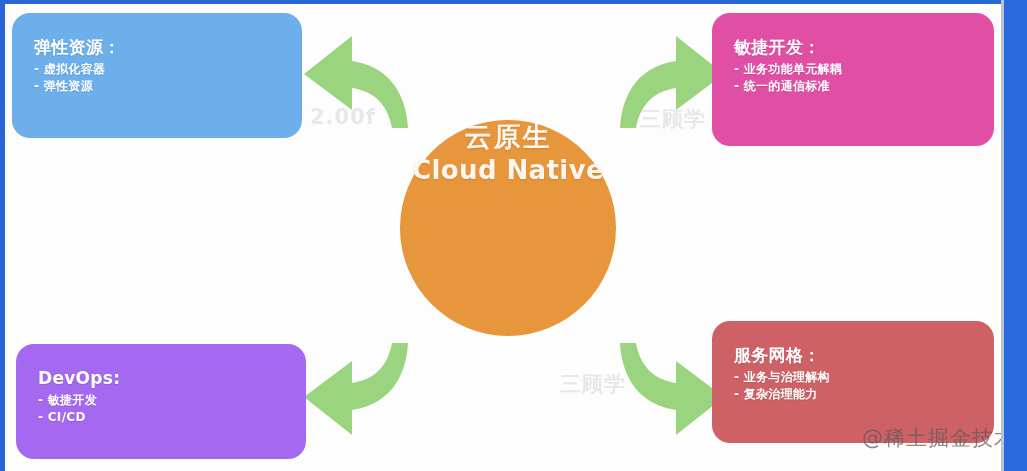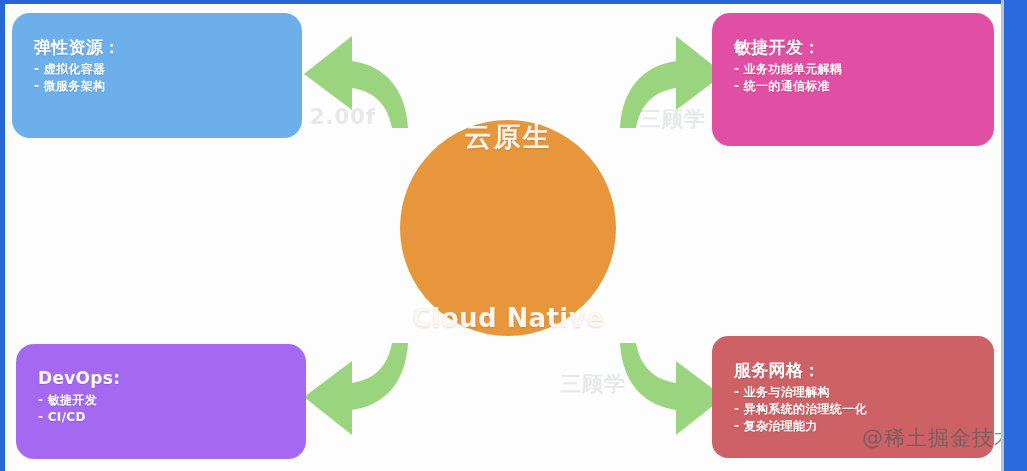--- a/index.html
+++ b/index.html
@@ -69,33 +69,33 @@
     white-space: nowrap;
   }
   .card .bullet {
     font-size: 12px;
     white-space: nowrap;
   }
 
   #card-elastic   { left: 12px;  top: 13px;  width: 290px; height: 125px; background: #6cafea; }
   #card-micro     { left: 712px; top: 13px;  width: 282px; height: 133px; background: #e04fa3; }
   #card-devops    { left: 16px;  top: 344px; width: 290px; height: 115px; background: #a469f0; }
-  #card-mesh      { left: 712px; top: 336px; width: 282px; height: 122px; background: #cd6165; border-radius: 16px; }
+  #card-mesh      { left: 712px; top: 321px; width: 282px; height: 122px; background: #cd6165; }
 
   
   #center-circle {
     position: absolute;
     left: 400px; top: 120px;
     width: 216px; height: 216px;
     border-radius: 50%;
     background: #e8963c;
     display: flex;
     flex-direction: column;
     align-items: center;
-    justify-content: space-between;
+    justify-content: flex-start;
     color: #fdf6ee;
     text-align: center;
     text-shadow: 0 1px 2px rgba(0,0,0,0.13);
   }
   #center-circle .cn {
     font-size: 27px;
     font-weight: bold;
     letter-spacing: 2px;
     line-height: 1.25;
   }
@@ -174,39 +174,38 @@
 
   <div class="arrow" id="arrow-br">
     <svg width="110" height="105" viewBox="0 0 110 105">
       <path d="M2 5 C4 43 24 67 58 72 L58 97 L106 59 L58 23 L58 45 C34 41 22 27 18 5 Z" fill="#9bd47e"></path>
     </svg>
   </div>
 
   <div class="card" id="card-elastic">
     <div class="title">弹性资源：</div>
     <div class="bullet">- 虚拟化容器</div>
-    <div class="bullet">- 微服务架构</div>
+    <div class="bullet">- 弹性资源</div>
   </div>
 
   <div class="card" id="card-micro">
     <div class="title">敏捷开发：</div>
     <div class="bullet">- 业务功能单元解耦</div>
     <div class="bullet">- 统一的通信标准</div>
   </div>
 
   <div class="card" id="card-devops">
     <div class="title">DevOps:</div>
     <div class="bullet">- 敏捷开发</div>
     <div class="bullet">- CI/CD</div>
   </div>
 
   <div class="card" id="card-mesh">
     <div class="title">服务网格：</div>
     <div class="bullet">- 业务与治理解构</div>
-    <div class="bullet">- 异构系统的治理统一化</div>
     <div class="bullet">- 复杂治理能力</div>
   </div>
 
   <div id="center-circle">
     <div class="cn">云原生</div>
     <div class="en">Cloud Native</div>
   </div>
 
   <div id="watermark-brand">@稀土掘金技术社区</div>
 

